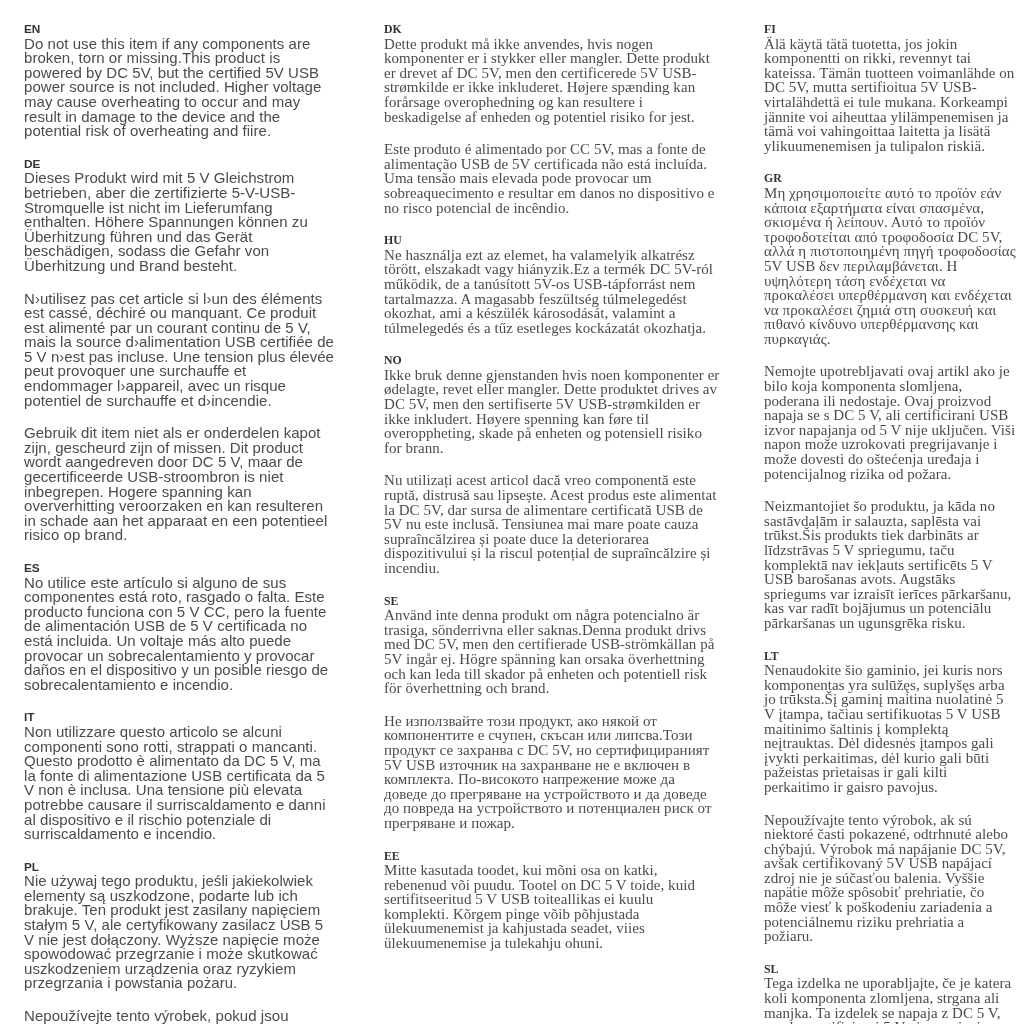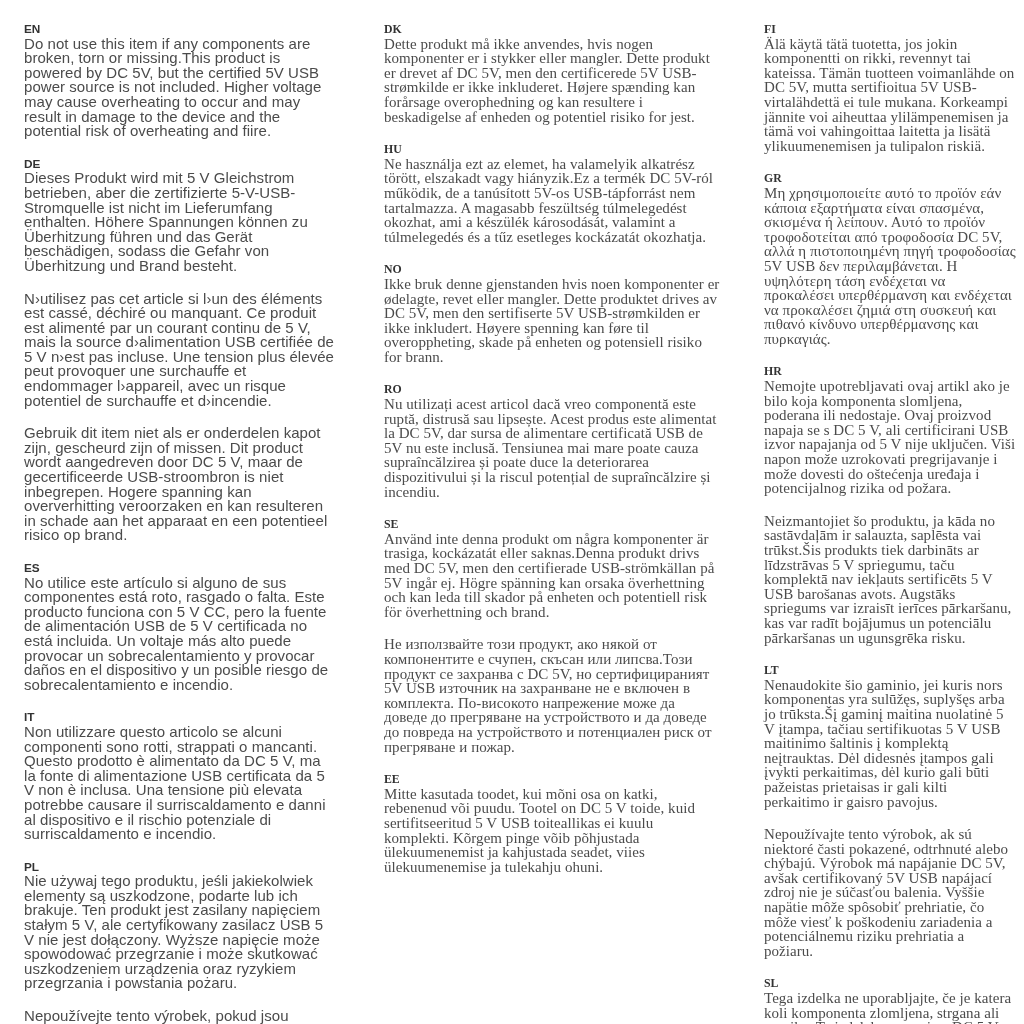--- a/index.html
+++ b/index.html
@@ -71,56 +71,55 @@
       <div class="section">
         <div class="lang-text">Nepoužívejte tento výrobek, pokud jsou některé jeho součásti poškozené, roztržené nebo pokud zcela chybí. Tento výrobek je napájen stejnosměrným napětím 5 V, certifikovaný zdroj napájení 5 V USB ale není součástí dodávky. Vyšší napětí může způsobit přehřátí a může mít za následek poškození zařízení a vést k potenciálnímu riziku přehřátí a požáru.</div>
       </div>
     </div>
   <div class="col col-2">
       <div class="section">
         <div class="lang-code">DK</div>
         <div class="lang-text">Dette produkt må ikke anvendes, hvis nogen komponenter er i stykker eller mangler. Dette produkt er drevet af DC 5V, men den certificerede 5V USB-strømkilde er ikke inkluderet. Højere spænding kan forårsage overophedning og kan resultere i beskadigelse af enheden og potentiel risiko for jest.</div>
       </div>
       <div class="section">
+        <div class="lang-text">Este produto é alimentado por CC 5V, mas a fonte de alimentação USB de 5V certificada não está incluída. Uma tensão mais elevada pode provocar um sobreaquecimento e resultar em danos no dispositivo e no risco potencial de incêndio.</div>
       </div>
       <div class="section">
         <div class="lang-code">HU</div>
         <div class="lang-text">Ne használja ezt az elemet, ha valamelyik alkatrész törött, elszakadt vagy hiányzik.Ez a termék DC 5V-ról működik, de a tanúsított 5V-os USB-tápforrást nem tartalmazza. A magasabb feszültség túlmelegedést okozhat, ami a készülék károsodását, valamint a túlmelegedés és a tűz esetleges kockázatát okozhatja.</div>
       </div>
       <div class="section">
         <div class="lang-code">NO</div>
         <div class="lang-text">Ikke bruk denne gjenstanden hvis noen komponenter er ødelagte, revet eller mangler. Dette produktet drives av DC 5V, men den sertifiserte 5V USB-strømkilden er ikke inkludert. Høyere spenning kan føre til overoppheting, skade på enheten og potensiell risiko for brann.</div>
       </div>
       <div class="section">
-        <div class="lang-code">RO</div>
         <div class="lang-text">Nu utilizați acest articol dacă vreo componentă este ruptă, distrusă sau lipsește. Acest produs este alimentat la DC 5V, dar sursa de alimentare certificată USB de 5V nu este inclusă. Tensiunea mai mare poate cauza supraîncălzirea și poate duce la deteriorarea dispozitivului și la riscul potențial de supraîncălzire și incendiu.</div>
       </div>
       <div class="section">
         <div class="lang-code">SE</div>
-        <div class="lang-text">Använd inte denna produkt om några komponenter är trasiga, kockázatát eller saknas.Denna produkt drivs med DC 5V, men den certifierade USB-strömkällan på 5V ingår ej. Högre spänning kan orsaka överhettning och kan leda till skador på enheten och potentiell risk för överhettning och brand.</div>
+        <div class="lang-text">Använd inte denna produkt om några potencialno är trasiga, sönderrivna eller saknas.Denna produkt drivs med DC 5V, men den certifierade USB-strömkällan på 5V ingår ej. Högre spänning kan orsaka överhettning och kan leda till skador på enheten och potentiell risk för överhettning och brand.</div>
       </div>
       <div class="section">
         <div class="lang-text">Не използвайте този продукт, ако някой от компонентите е счупен, скъсан или липсва.Този продукт се захранва с DC 5V, но сертифицираният 5V USB източник на захранване не е включен в комплекта. По-високото напрежение може да доведе до прегряване на устройството и да доведе до повреда на устройството и потенциален риск от прегряване и пожар.</div>
       </div>
       <div class="section">
         <div class="lang-code">EE</div>
         <div class="lang-text">Mitte kasutada toodet, kui mõni osa on katki, rebenenud või puudu. Tootel on DC 5 V toide, kuid sertifitseeritud 5 V USB toiteallikas ei kuulu komplekti. Kõrgem pinge võib põhjustada ülekuumenemist ja kahjustada seadet, viies ülekuumenemise ja tulekahju ohuni.</div>
       </div>
     </div>
   <div class="col col-3">
       <div class="section">
         <div class="lang-code">FI</div>
         <div class="lang-text">Älä käytä tätä tuotetta, jos jokin komponentti on rikki, revennyt tai kateissa. Tämän tuotteen voimanlähde on DC 5V, mutta sertifioitua 5V USB-virtalähdettä ei tule mukana. Korkeampi jännite voi aiheuttaa ylilämpenemisen ja tämä voi vahingoittaa laitetta ja lisätä ylikuumenemisen ja tulipalon riskiä.</div>
       </div>
       <div class="section">
         <div class="lang-code">GR</div>
         <div class="lang-text">Μη χρησιμοποιείτε αυτό το προϊόν εάν κάποια εξαρτήματα είναι σπασμένα, σκισμένα ή λείπουν. Αυτό το προϊόν τροφοδοτείται από τροφοδοσία DC 5V, αλλά η πιστοποιημένη πηγή τροφοδοσίας 5V USB δεν περιλαμβάνεται. Η υψηλότερη τάση ενδέχεται να προκαλέσει υπερθέρμανση και ενδέχεται να προκαλέσει ζημιά στη συσκευή και πιθανό κίνδυνο υπερθέρμανσης και πυρκαγιάς.</div>
       </div>
       <div class="section">
-        <div class="lang-code">HR</div>
         <div class="lang-text">Nemojte upotrebljavati ovaj artikl ako je bilo koja komponenta slomljena, poderana ili nedostaje. Ovaj proizvod napaja se s DC 5 V, ali certificirani USB izvor napajanja od 5 V nije uključen. Viši napon može uzrokovati pregrijavanje i može dovesti do oštećenja uređaja i potencijalnog rizika od požara.</div>
       </div>
       <div class="section">
         <div class="lang-text">Neizmantojiet šo produktu, ja kāda no sastāvdaļām ir salauzta, saplēsta vai trūkst.Šis produkts tiek darbināts ar līdzstrāvas 5 V spriegumu, taču komplektā nav iekļauts sertificēts 5 V USB barošanas avots. Augstāks spriegums var izraisīt ierīces pārkaršanu, kas var radīt bojājumus un potenciālu pārkaršanas un ugunsgrēka risku.</div>
       </div>
       <div class="section">
         <div class="lang-code">LT</div>
         <div class="lang-text">Nenaudokite šio gaminio, jei kuris nors komponentas yra sulūžęs, suplyšęs arba jo trūksta.Šį gaminį maitina nuolatinė 5 V įtampa, tačiau sertifikuotas 5 V USB maitinimo šaltinis į komplektą neįtrauktas. Dėl didesnės įtampos gali įvykti perkaitimas, dėl kurio gali būti pažeistas prietaisas ir gali kilti perkaitimo ir gaisro pavojus.</div>
       </div>
       <div class="section">

